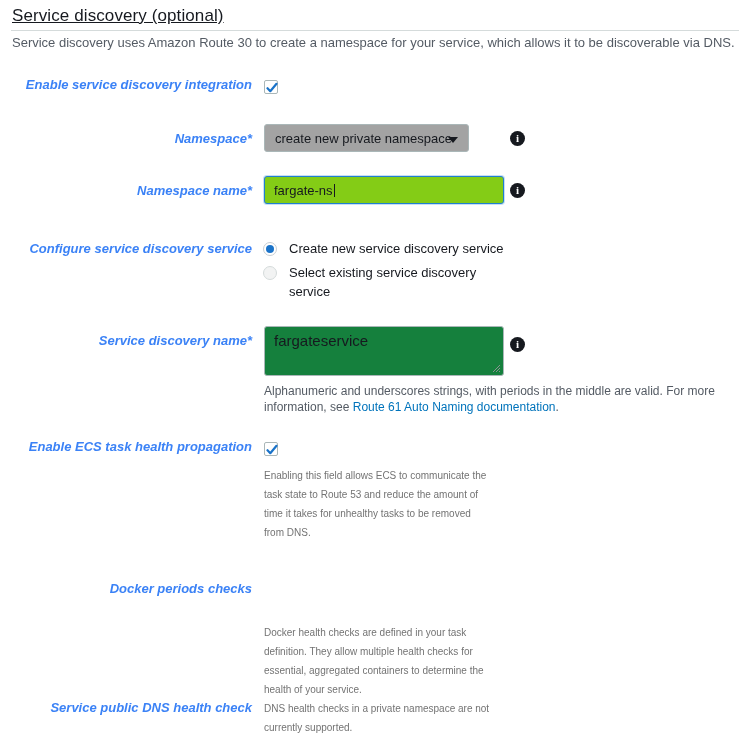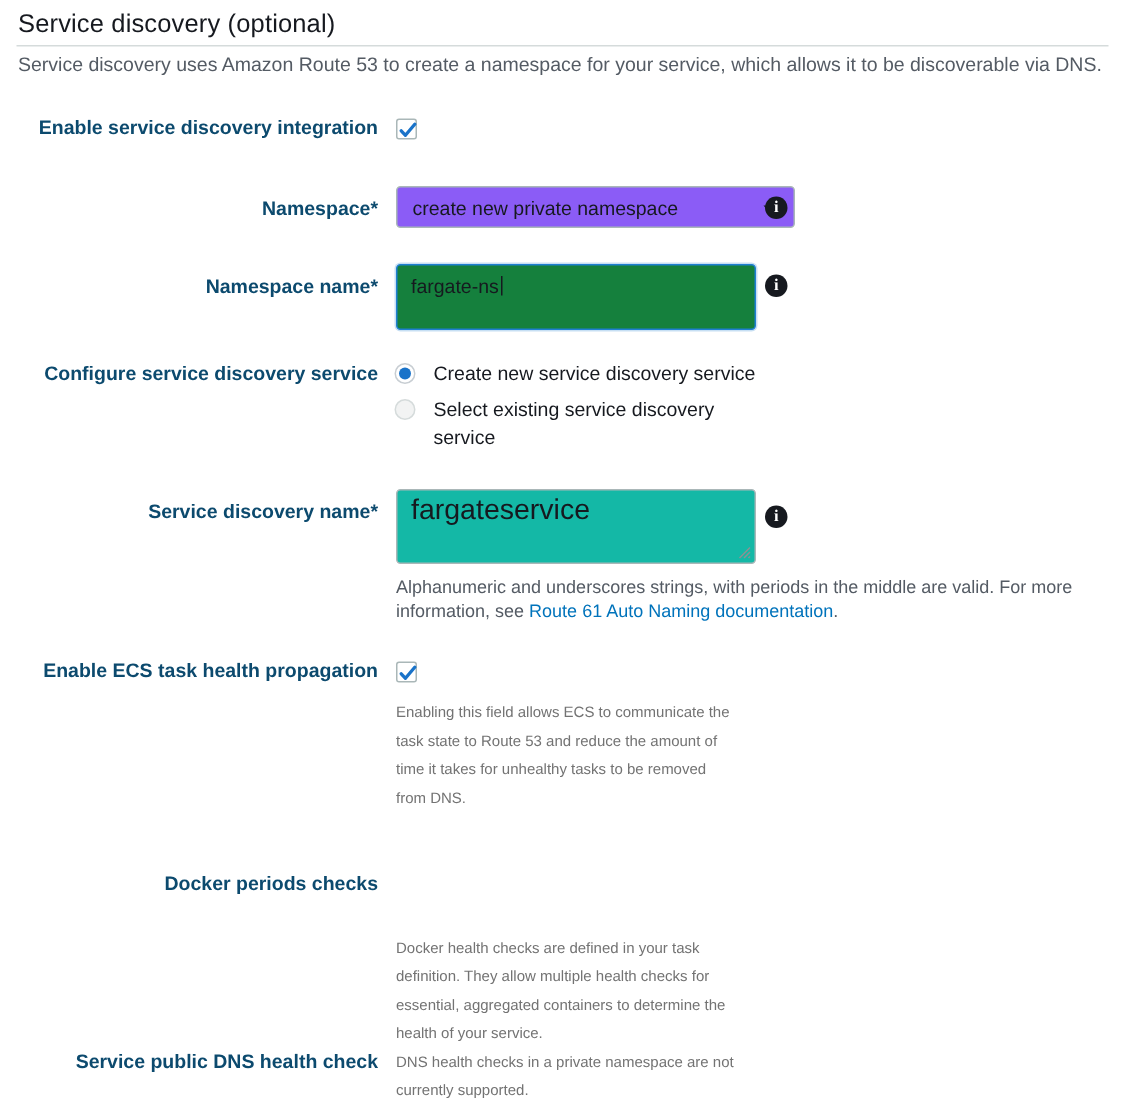--- a/index.html
+++ b/index.html
@@ -13,20 +13,21 @@
   .page { position: relative; width: 750px; height: 741px; overflow: hidden; }
 
   
   .section-header {
     position: absolute;
     left: 12px; top: 6px;
     font-size: 17px;
     color: #16191f;
     font-weight: 400;
     letter-spacing: 0.1px;
+    text-decoration: underline;
   }
   .header-rule {
     position: absolute;
     left: 11px; top: 30px;
     width: 728px; height: 1px;
     background: #d5dbdb;
   }
 
   
   .intro {
@@ -38,22 +39,23 @@
     line-height: 17px;
   }
 
   
   .row { position: absolute; }
   .lbl {
     position: absolute;
     text-align: right;
     font-size: 13px;
     font-weight: bold;
-    color: #0c4a6e;
+    color: #3b82f6;
     line-height: 17px;
+    font-style: italic;
   }
   .lbl-w { left: 0; width: 252px; }
 
   
   .checkbox {
     position: relative;
     width: 14px; height: 14px;
     border: 1px solid #aab7b8;
     border-radius: 2px;
     background: #ffffff;
@@ -87,48 +89,48 @@
   }
   .radio-label {
     font-size: 13px;
     color: #16191f;
     line-height: 19px;
   }
 
   
   .select {
     position: relative;
-    width: 266px; height: 28px;
+    width: 205px; height: 28px;
     border: 1px solid #aab7b8;
     border-radius: 3px;
-    background: #8b5cf6;
+    background: #a3a3a3;
     font-size: 13px;
     color: #16191f;
   }
   .select .sel-text {
     position: absolute;
     left: 10px; top: 5px;
     line-height: 18px;
   }
   .select .caret {
     position: absolute;
     right: 10px; top: 12px;
     width: 0; height: 0;
     border-left: 5px solid transparent;
     border-right: 5px solid transparent;
     border-top: 6px solid #16191f;
   }
 
   
   .textinput {
     position: relative;
-    width: 240px; height: 44px;
+    width: 240px; height: 28px;
     border: 1px solid #1f7fd1;
     border-radius: 3px;
-    background: #15803d;
+    background: #84cc16;
     box-shadow: 0 0 0 1px rgba(31,127,209,0.25);
     font-size: 13px;
     color: #16191f;
   }
   .textinput .val {
     position: absolute;
     left: 9px; top: 5px;
     line-height: 18px;
   }
   .caret-bar {
@@ -138,22 +140,22 @@
     vertical-align: -2px;
     margin-left: 1px;
   }
 
   
   .textarea {
     position: relative;
     width: 240px; height: 50px;
     border: 1px solid #aab7b8;
     border-radius: 3px;
-    background: #14b8a6;
-    font-size: 19px;
+    background: #15803d;
+    font-size: 15px;
     color: #16191f;
   }
   .textarea .val {
     position: absolute;
     left: 9px; top: 5px;
     line-height: 18px;
   }
   .resize-grip {
     position: absolute;
     right: 2px; bottom: 2px;
@@ -197,21 +199,21 @@
   }
 </style>
 </head>
 <body>
 
 <div class="page">
 
   <div class="section-header">Service discovery (optional)</div>
   <div class="header-rule"></div>
 
-  <div class="intro">Service discovery uses Amazon Route 53 to create a namespace for your service, which allows it to be discoverable via DNS.</div>
+  <div class="intro">Service discovery uses Amazon Route 30 to create a namespace for your service, which allows it to be discoverable via DNS.</div>
 
   <div class="row" style="left:0; top:76px; width:750px; height:20px;">
     <div class="lbl lbl-w" style="top:0;">Enable service discovery integration</div>
     <div style="position:absolute; left:264px; top:1px;">
       <span class="checkbox">
         <svg width="12" height="12" viewBox="0 0 12 12">
           <path d="M1.5 6.2 L4.3 9.2 L10.5 1.8" stroke="#1a73c9" stroke-width="2.2" fill="none" stroke-linecap="round" stroke-linejoin="round"></path>
         </svg>
       </span>
     </div>

